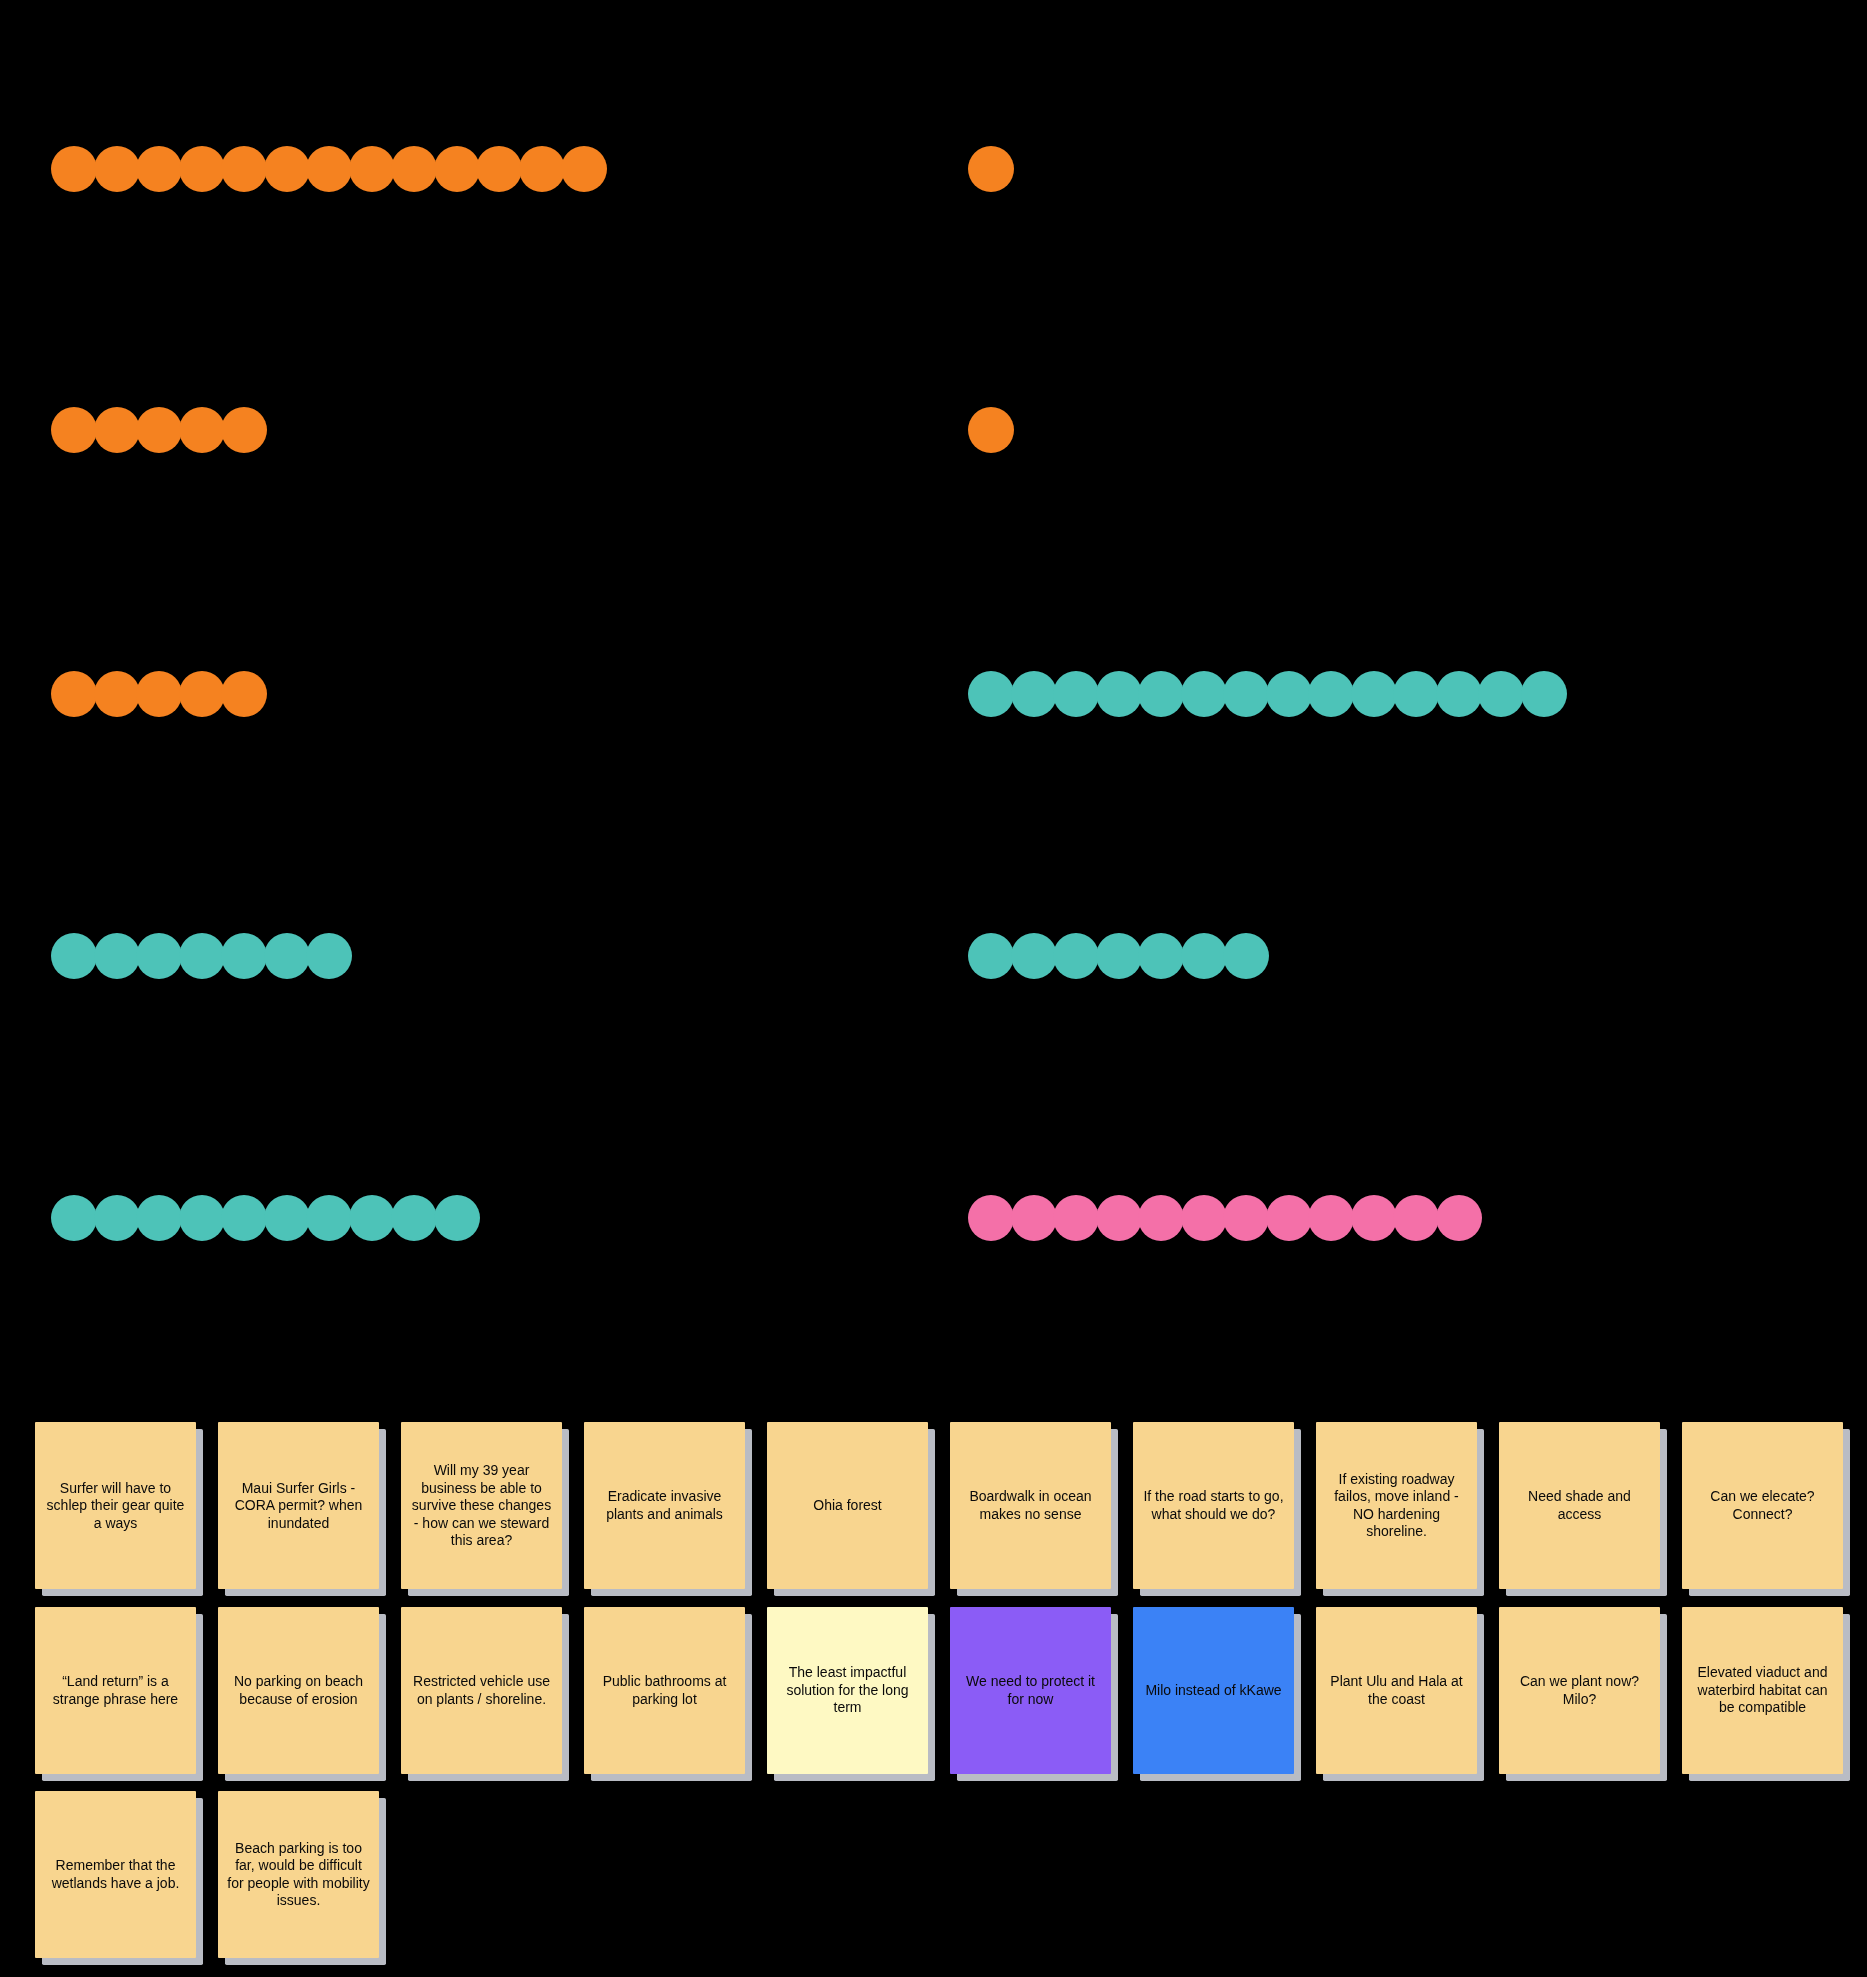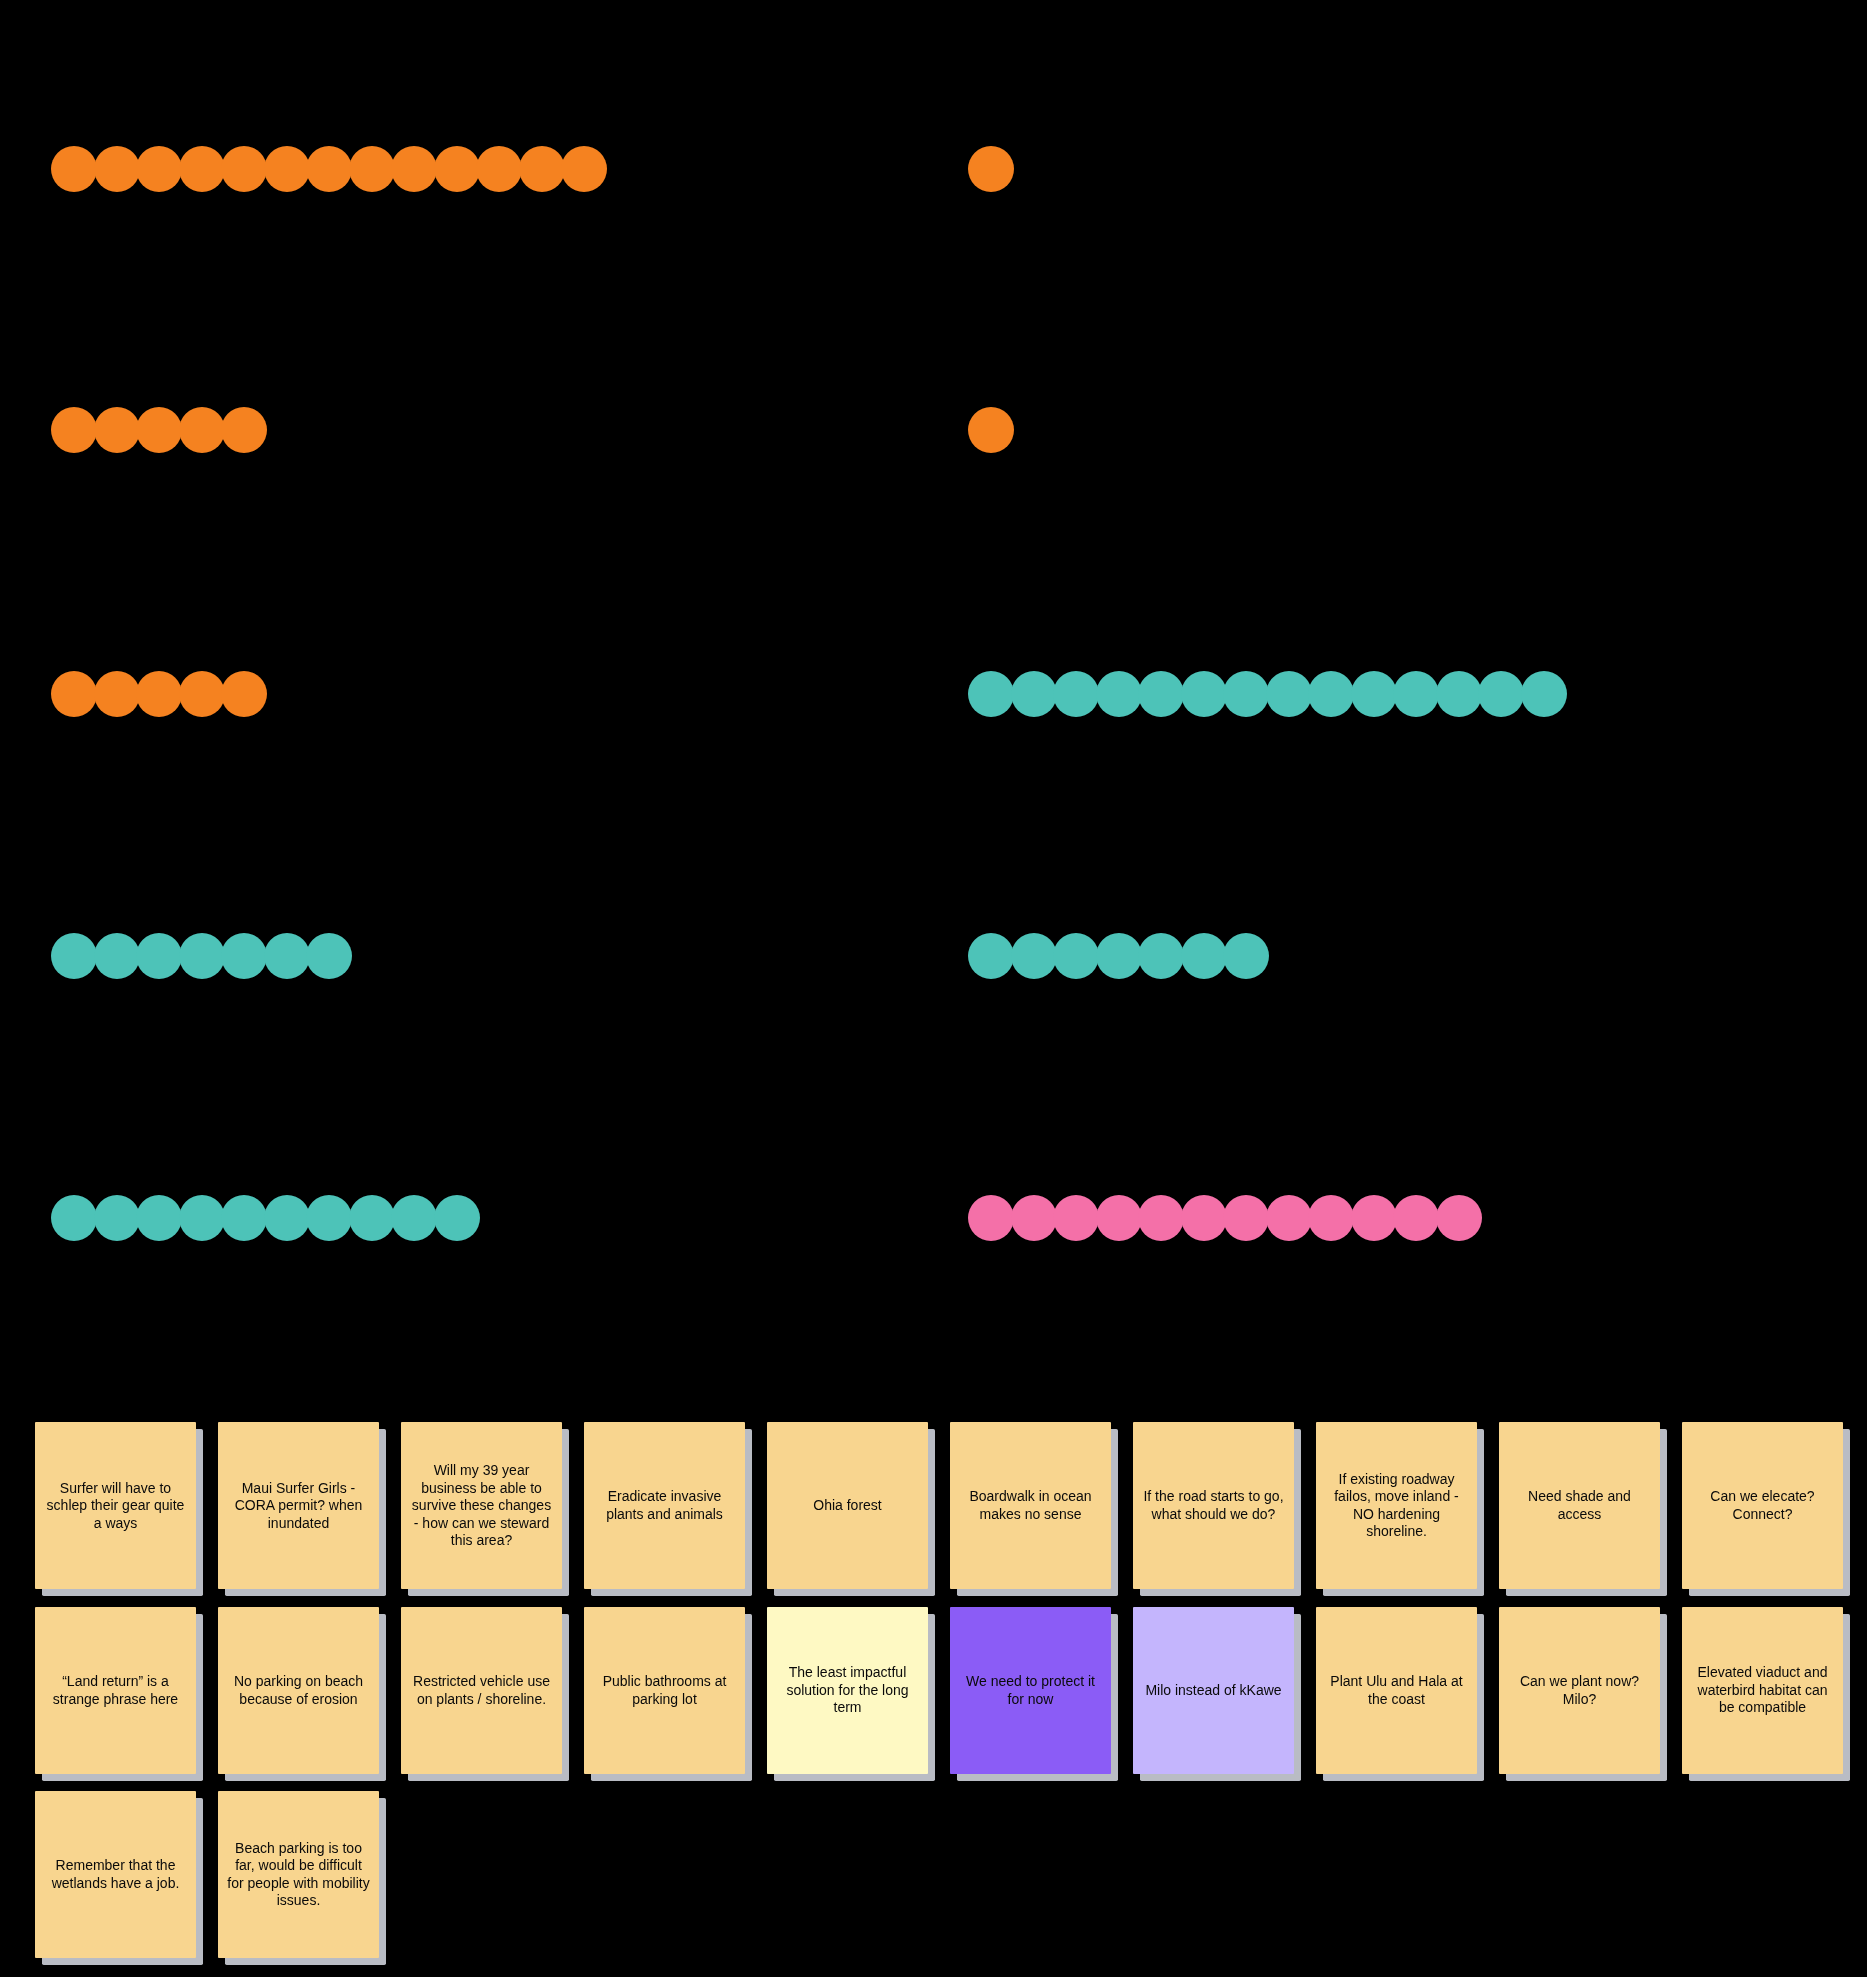--- a/index.html
+++ b/index.html
@@ -305,21 +305,21 @@
         </div>
       </div>
       <div class="note">
         <div class="note-shadow" style="background: rgb(185, 188, 196);"></div>
         <div class="note-body" style="background: #8b5cf6;">
           <div class="note-text" style="color: rgb(10, 10, 10);">We need to protect it for now</div>
         </div>
       </div>
       <div class="note">
         <div class="note-shadow" style="background: rgb(185, 188, 196);"></div>
-        <div class="note-body" style="background: #c4b5fd;">
+        <div class="note-body" style="background: #3b82f6;">
           <div class="note-text" style="color: rgb(10, 10, 10);">Milo instead of kKawe</div>
         </div>
       </div>
       <div class="note">
         <div class="note-shadow" style="background: rgb(185, 188, 196);"></div>
         <div class="note-body" style="background: rgb(248, 213, 143);">
           <div class="note-text" style="color: rgb(10, 10, 10);">Plant Ulu and Hala at the coast</div>
         </div>
       </div>
       <div class="note">

